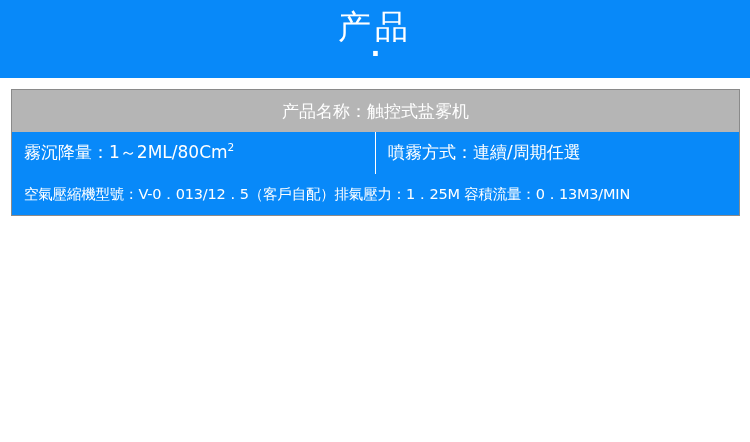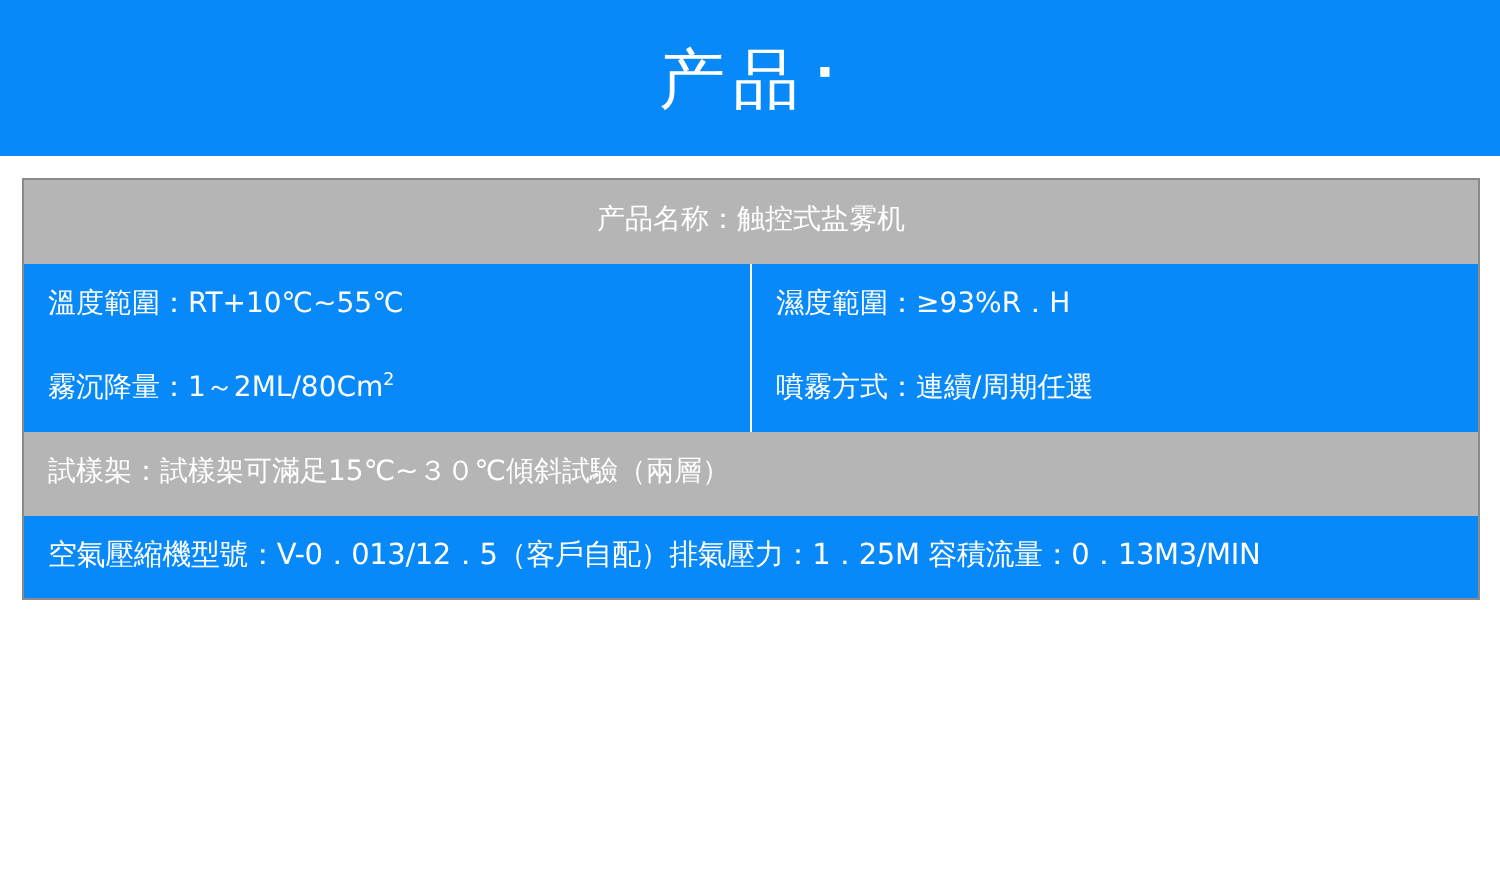--- a/index.html
+++ b/index.html
@@ -25,20 +25,21 @@
     box-sizing: border-box;
   }
   .banner-title {
     color: #ffffff;
     font-size: 33px;
     line-height: 1;
     letter-spacing: 1px;
     white-space: nowrap;
     display: flex;
     align-items: center;
+    flex-direction: column;
   }
   .banner-title .thin {
     font-weight: 300;
     letter-spacing: 4px;
   }
   .banner-title .dot {
     font-weight: 700;
     padding: 0 2px 0 4px;
     font-size: 26px;
     position: relative;
@@ -61,21 +62,21 @@
     width: 729px;
     border-collapse: collapse;
     table-layout: fixed;
     border: 1px solid #8a8a8a;
   }
   .spec-table td {
     height: 42px;
     padding: 0 12px;
     box-sizing: border-box;
     color: #ffffff;
-    font-size: 14px;
+    font-size: 17px;
     line-height: 1.2;
     vertical-align: middle;
     white-space: nowrap;
     overflow: hidden;
   }
   tr.gray td { background: #b5b5b5; }
   tr.blue td { background: #0889f9; }
 
   td.cell-left  { border-right: 1px solid #ffffff; }
   td.center     { text-align: center; }
@@ -97,36 +98,29 @@
 </div>
 
 <div class="table-wrap">
   <table class="spec-table">
     <tbody>
 
       <tr class="gray">
         <td class="center" colspan="2">产品名称：触控式盐雾机</td>
       </tr>
 
-      <tr class="blue">
-        <td class="left cell-left">溫度範圍：RT+10℃~55℃</td>
-        <td class="left">濕度範圍：≥93%R．H</td>
-      </tr>
 
 
       <tr class="blue">
         <td class="left cell-left"><span>霧沉降量：1～2ML/80Cm</span><sup class="sup2">2</sup></td>
         <td class="left">噴霧方式：連續/周期任選</td>
       </tr>
 
 
 
-      <tr class="gray">
-        <td class="left" colspan="2">試樣架：試樣架可滿足15℃~３０℃傾斜試驗（兩層）</td>
-      </tr>
 
       <tr class="blue">
         <td class="left tight" colspan="2">空氣壓縮機型號：V-0．013/12．5（客戶自配）排氣壓力：1．25M 容積流量：0．13M3/MIN</td>
       </tr>
 
     </tbody>
   </table>
 </div>
 
 </body></html>

